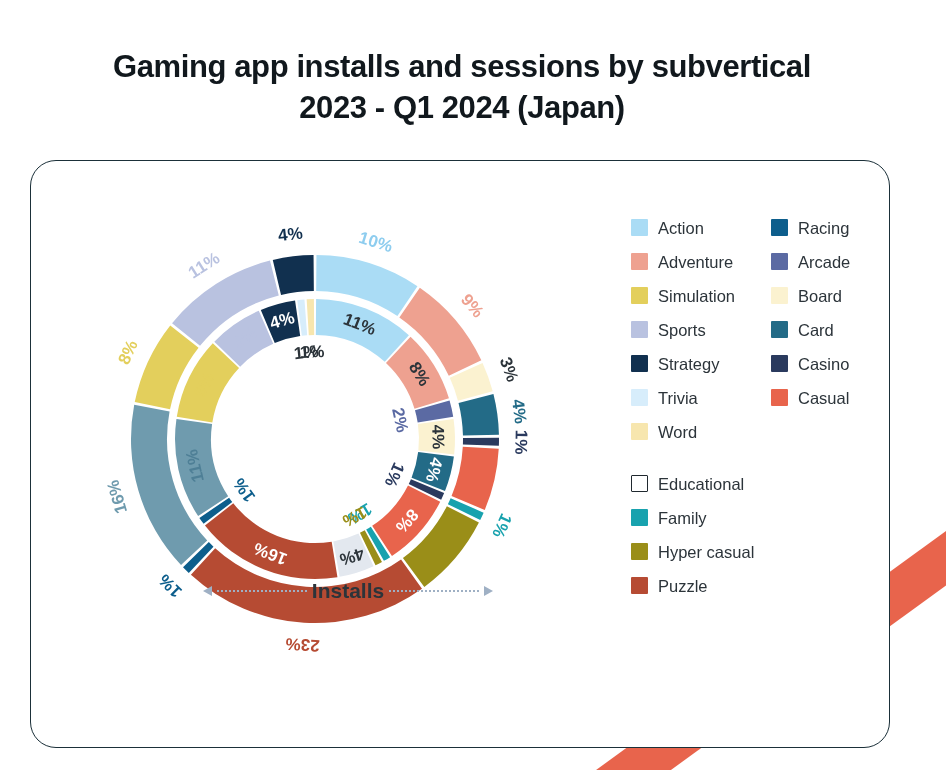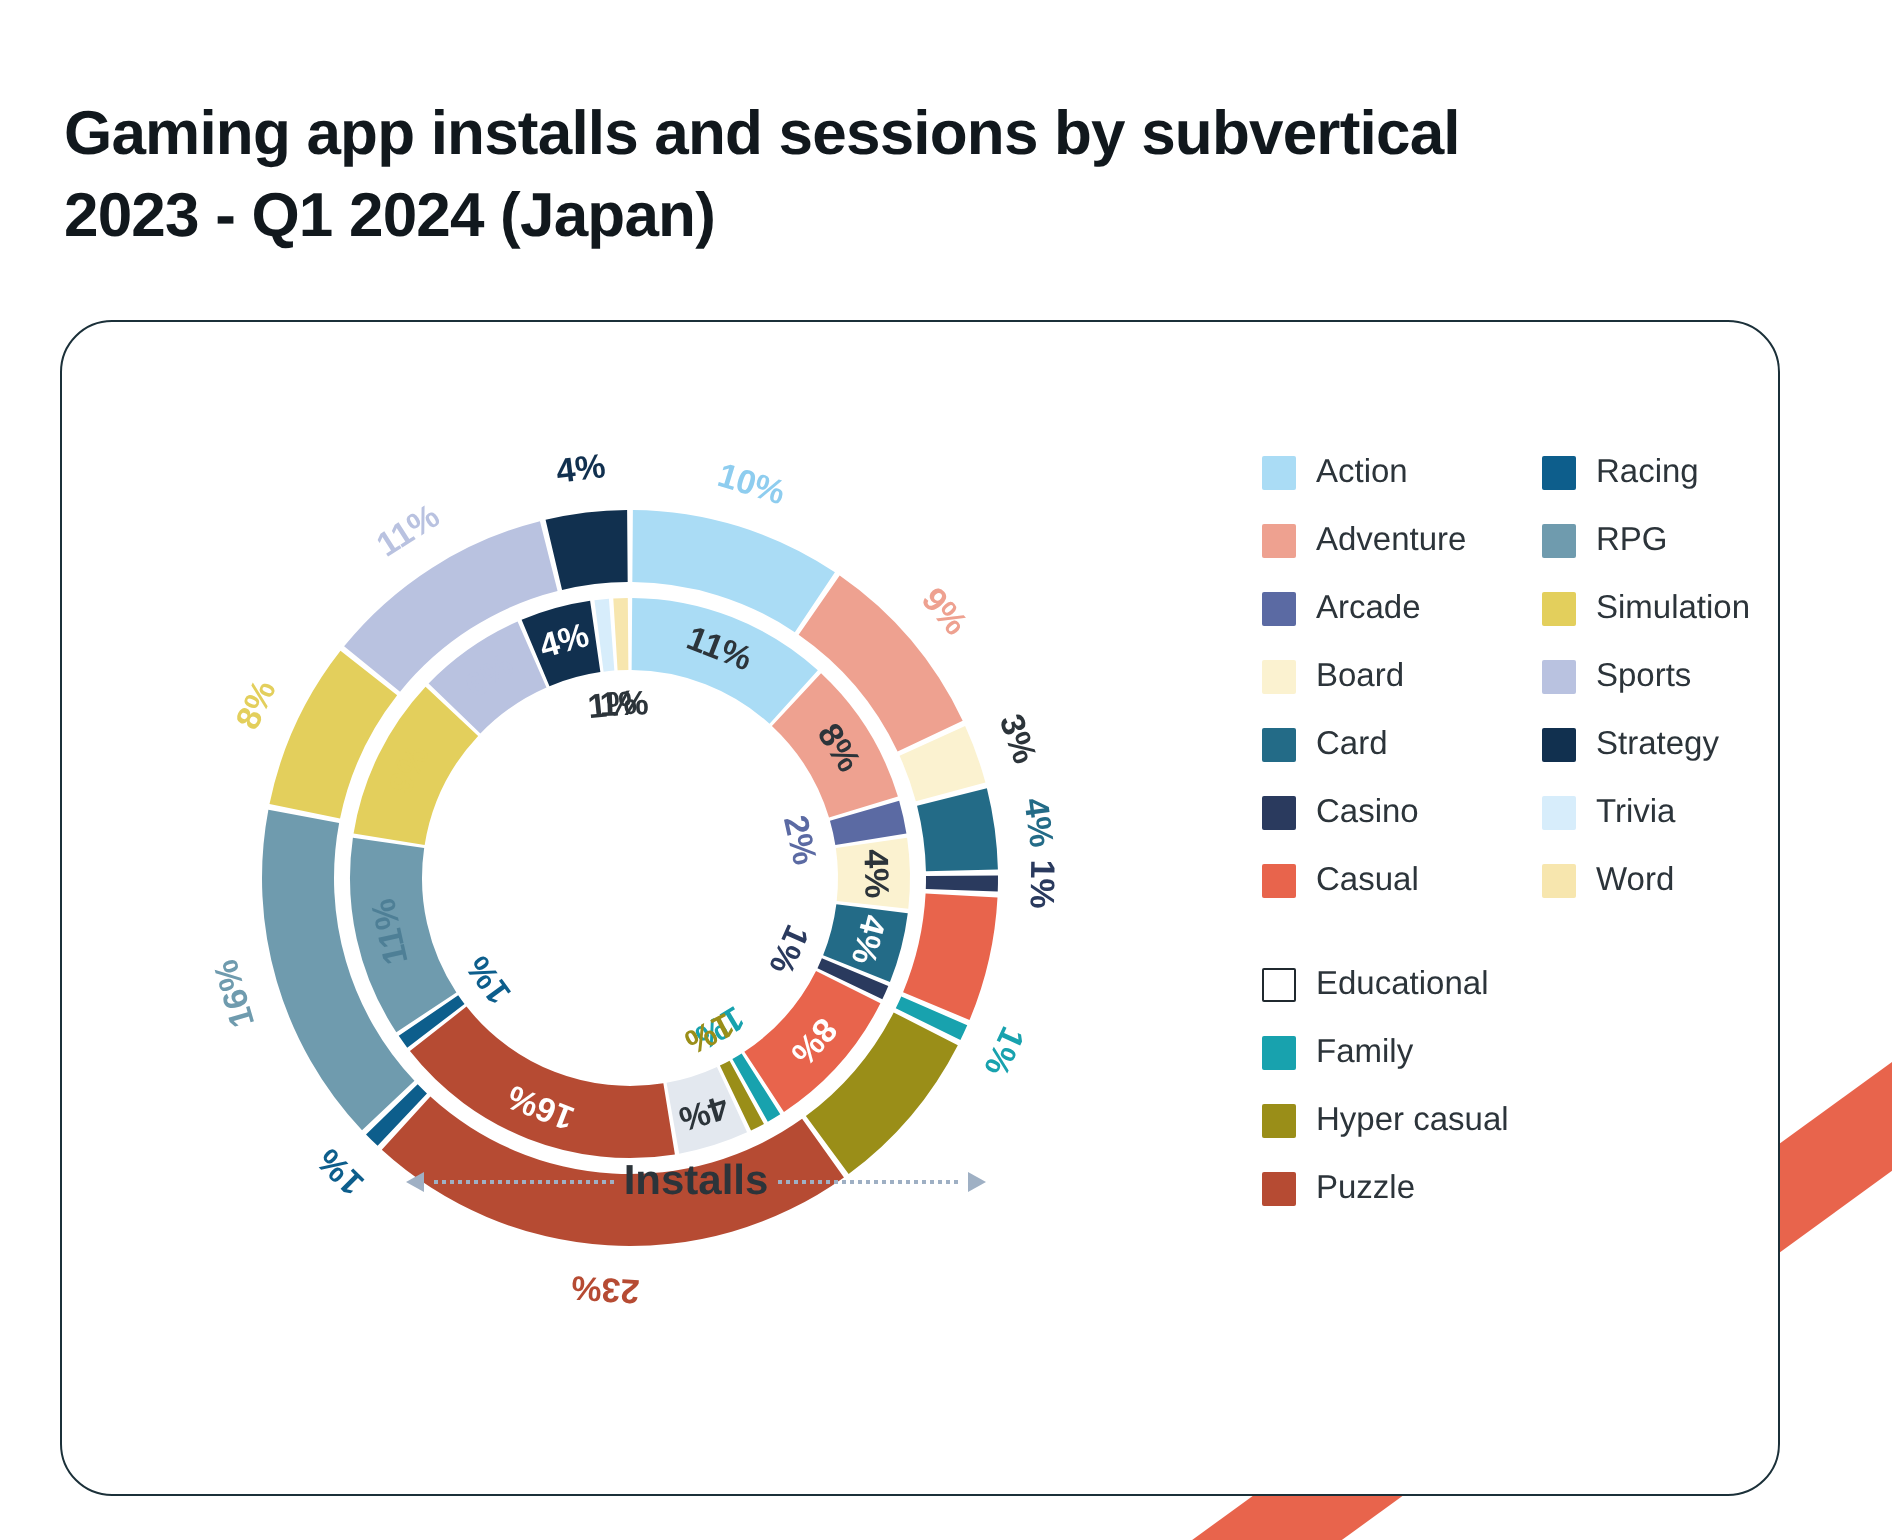--- a/index.html
+++ b/index.html
@@ -33,21 +33,21 @@
     left: 32px;
     top: 26px;
     width: 860px;
     font-size: 31px;
     line-height: 1.32;
     font-weight: bold;
     letter-spacing: -0.4px;
     color: #11181d;
     z-index: 3;
   }
-  .page-title .line { display: block; }
+  .page-title .line { display: block; text-align: center; }
 
   
   .card {
     position: absolute;
     left: 30px;
     top: 160px;
     width: 860px;
     height: 588px;
     background: #ffffff;
     border: 1.6px solid #1b3039;
@@ -102,21 +102,21 @@
     width: 300px;
   }
   .legend-grid {
     display: grid;
     grid-template-columns: 140px 150px;
     row-gap: 0px;
   }
   .legend-single { margin-top: 18px; }
   .legend-item {
     display: flex;
-    align-items: center;
+    align-items: flex-start;
     height: 34px;
     gap: 10px;
   }
   .swatch {
     width: 17px;
     height: 17px;
     flex: 0 0 17px;
     border-radius: 1px;
   }
   .swatch.outlined { border: 1.4px solid #20292f; box-sizing: border-box; }
@@ -272,24 +272,20 @@
         </div>
         <div class="legend-item">
           <span class="swatch" style="background: rgb(13, 94, 140);"></span>
           <span class="legend-label">Racing</span>
         </div>
         <div class="legend-item">
           <span class="swatch" style="background: rgb(238, 161, 144);"></span>
           <span class="legend-label">Adventure</span>
         </div>
         <div class="legend-item">
-          <span class="swatch" style="background: rgb(111, 155, 174);"></span>
-          <span class="legend-label">RPG</span>
-        </div>
-        <div class="legend-item">
           <span class="swatch" style="background: rgb(91, 106, 163);"></span>
           <span class="legend-label">Arcade</span>
         </div>
         <div class="legend-item">
           <span class="swatch" style="background: rgb(227, 207, 92);"></span>
           <span class="legend-label">Simulation</span>
         </div>
         <div class="legend-item">
           <span class="swatch" style="background: rgb(251, 242, 208);"></span>
           <span class="legend-label">Board</span>

